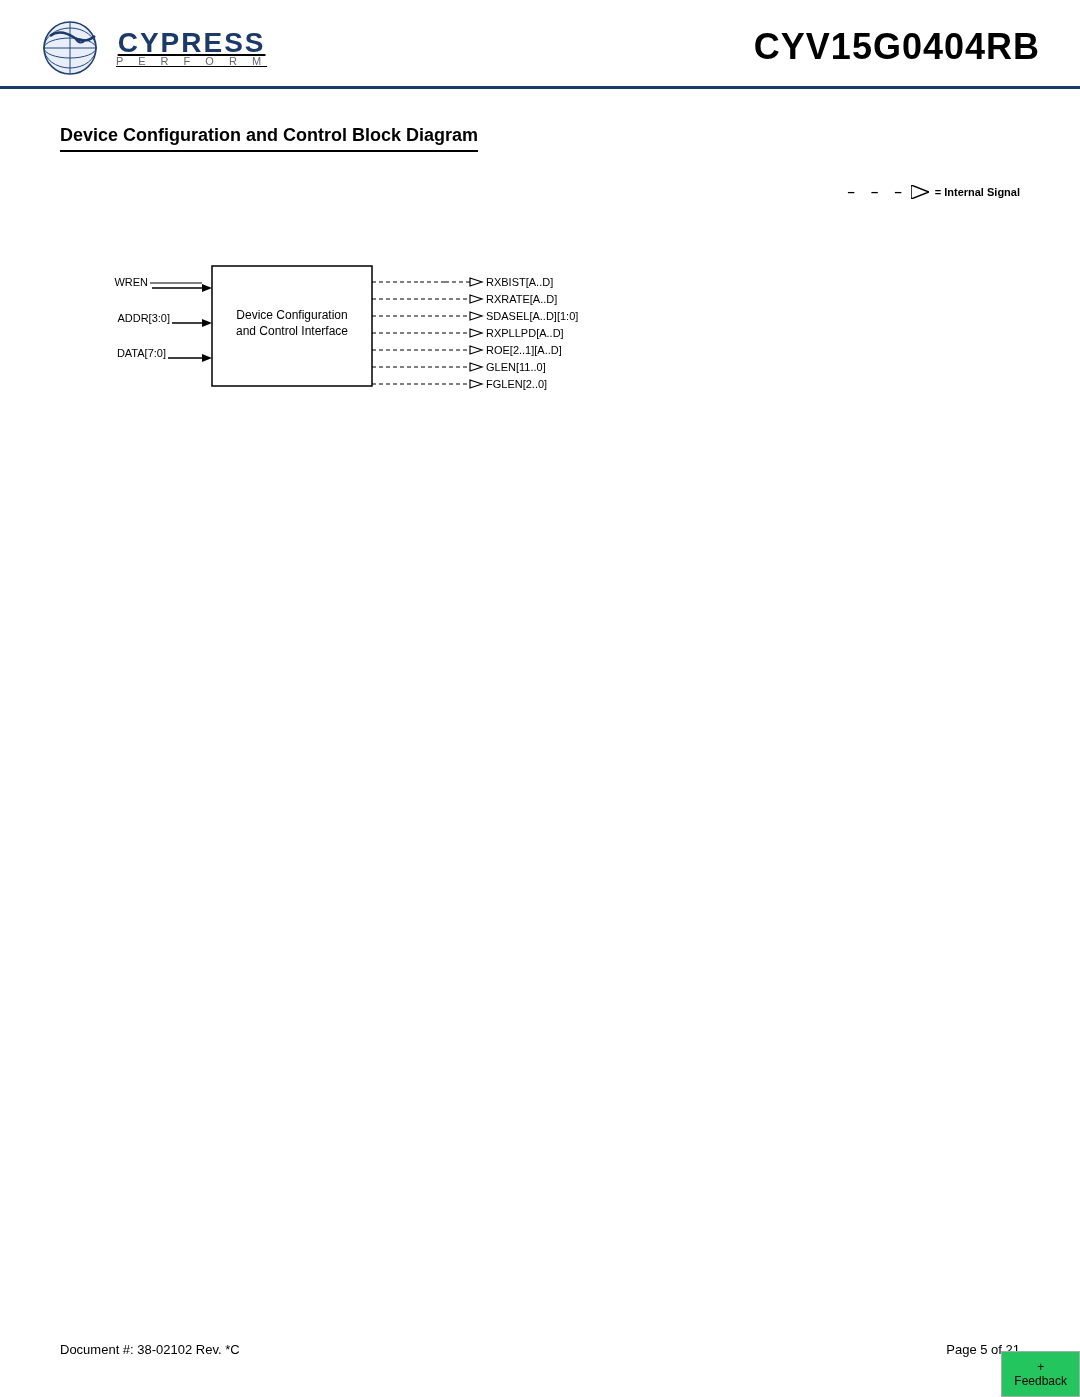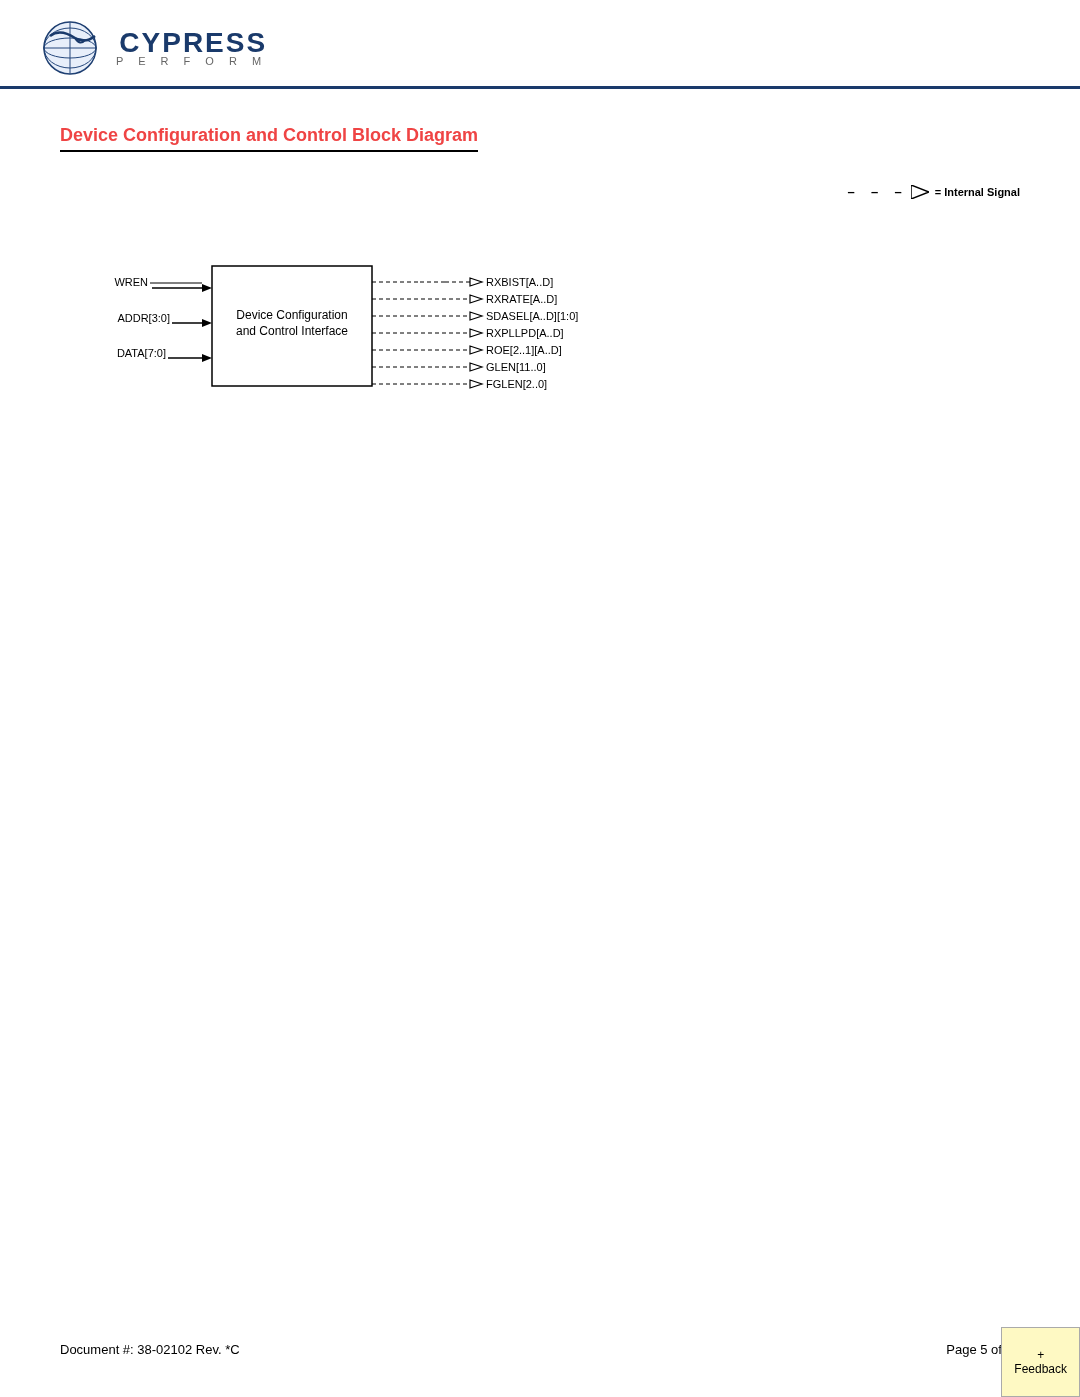--- a/index.html
+++ b/index.html
@@ -28,21 +28,22 @@
     }
 
     .logo-globe {
       width: 68px;
       height: 58px;
     }
 
     .logo-text {
       display: flex;
       flex-direction: column;
-      align-items: flex-end;
+      align-items: center;
+      text-decoration: underline;
     }
 
     .logo-cypress {
       font-size: 28px;
       font-weight: bold;
       color: #1a3a6b;
       letter-spacing: 2px;
     }
 
     .logo-perform {
@@ -60,21 +61,21 @@
     }
 
     
     .main-content {
       padding: 36px 60px 0 60px;
     }
 
     .section-title {
       font-size: 18px;
       font-weight: bold;
-      color: #ef4444;
+      color: #000000;
       margin-bottom: 24px;
       border-bottom: 2px solid #000;
       padding-bottom: 4px;
       display: inline-block;
     }
 
     
     .diagram-area {
       position: relative;
       width: 100%;
@@ -111,23 +112,23 @@
       justify-content: space-between;
       align-items: center;
       font-size: 13px;
       color: #000;
     }
 
     .feedback-btn {
       position: absolute;
       bottom: 0;
       right: 0;
-      background: #fef9c3;
+      background: #22c55e;
       border: 1px solid #aaa;
-      padding: 20px 12px;
+      padding: 8px 12px;
       font-size: 12px;
       cursor: pointer;
       color: #000;
     }
   </style>
 </head>
 <body>
 
 <div class="header">
   <div class="logo-area">
@@ -148,20 +149,21 @@
       <path d="M10,18 Q20,10 35,20 Q45,26 55,18" fill="none" stroke="#1a3a6b" stroke-width="2.5"></path>
       <path d="M35,20 Q40,28 45,22" fill="none" stroke="#1a3a6b" stroke-width="2"></path>
     </svg>
 
     <div class="logo-text">
       <span class="logo-cypress">CYPRESS</span>
       <span class="logo-perform">P E R F O R M</span>
     </div>
   </div>
 
+  <div class="part-number">CYV15G0404RB</div>
 </div>
 
 <div class="main-content">
   <div class="section-title">Device Configuration and Control Block Diagram</div>
 
   
   <div class="diagram-area">
 
     <div class="legend-area">
       <span style="font-size:13px; font-weight:bold; letter-spacing:3px;">– &nbsp;– &nbsp;–</span>

